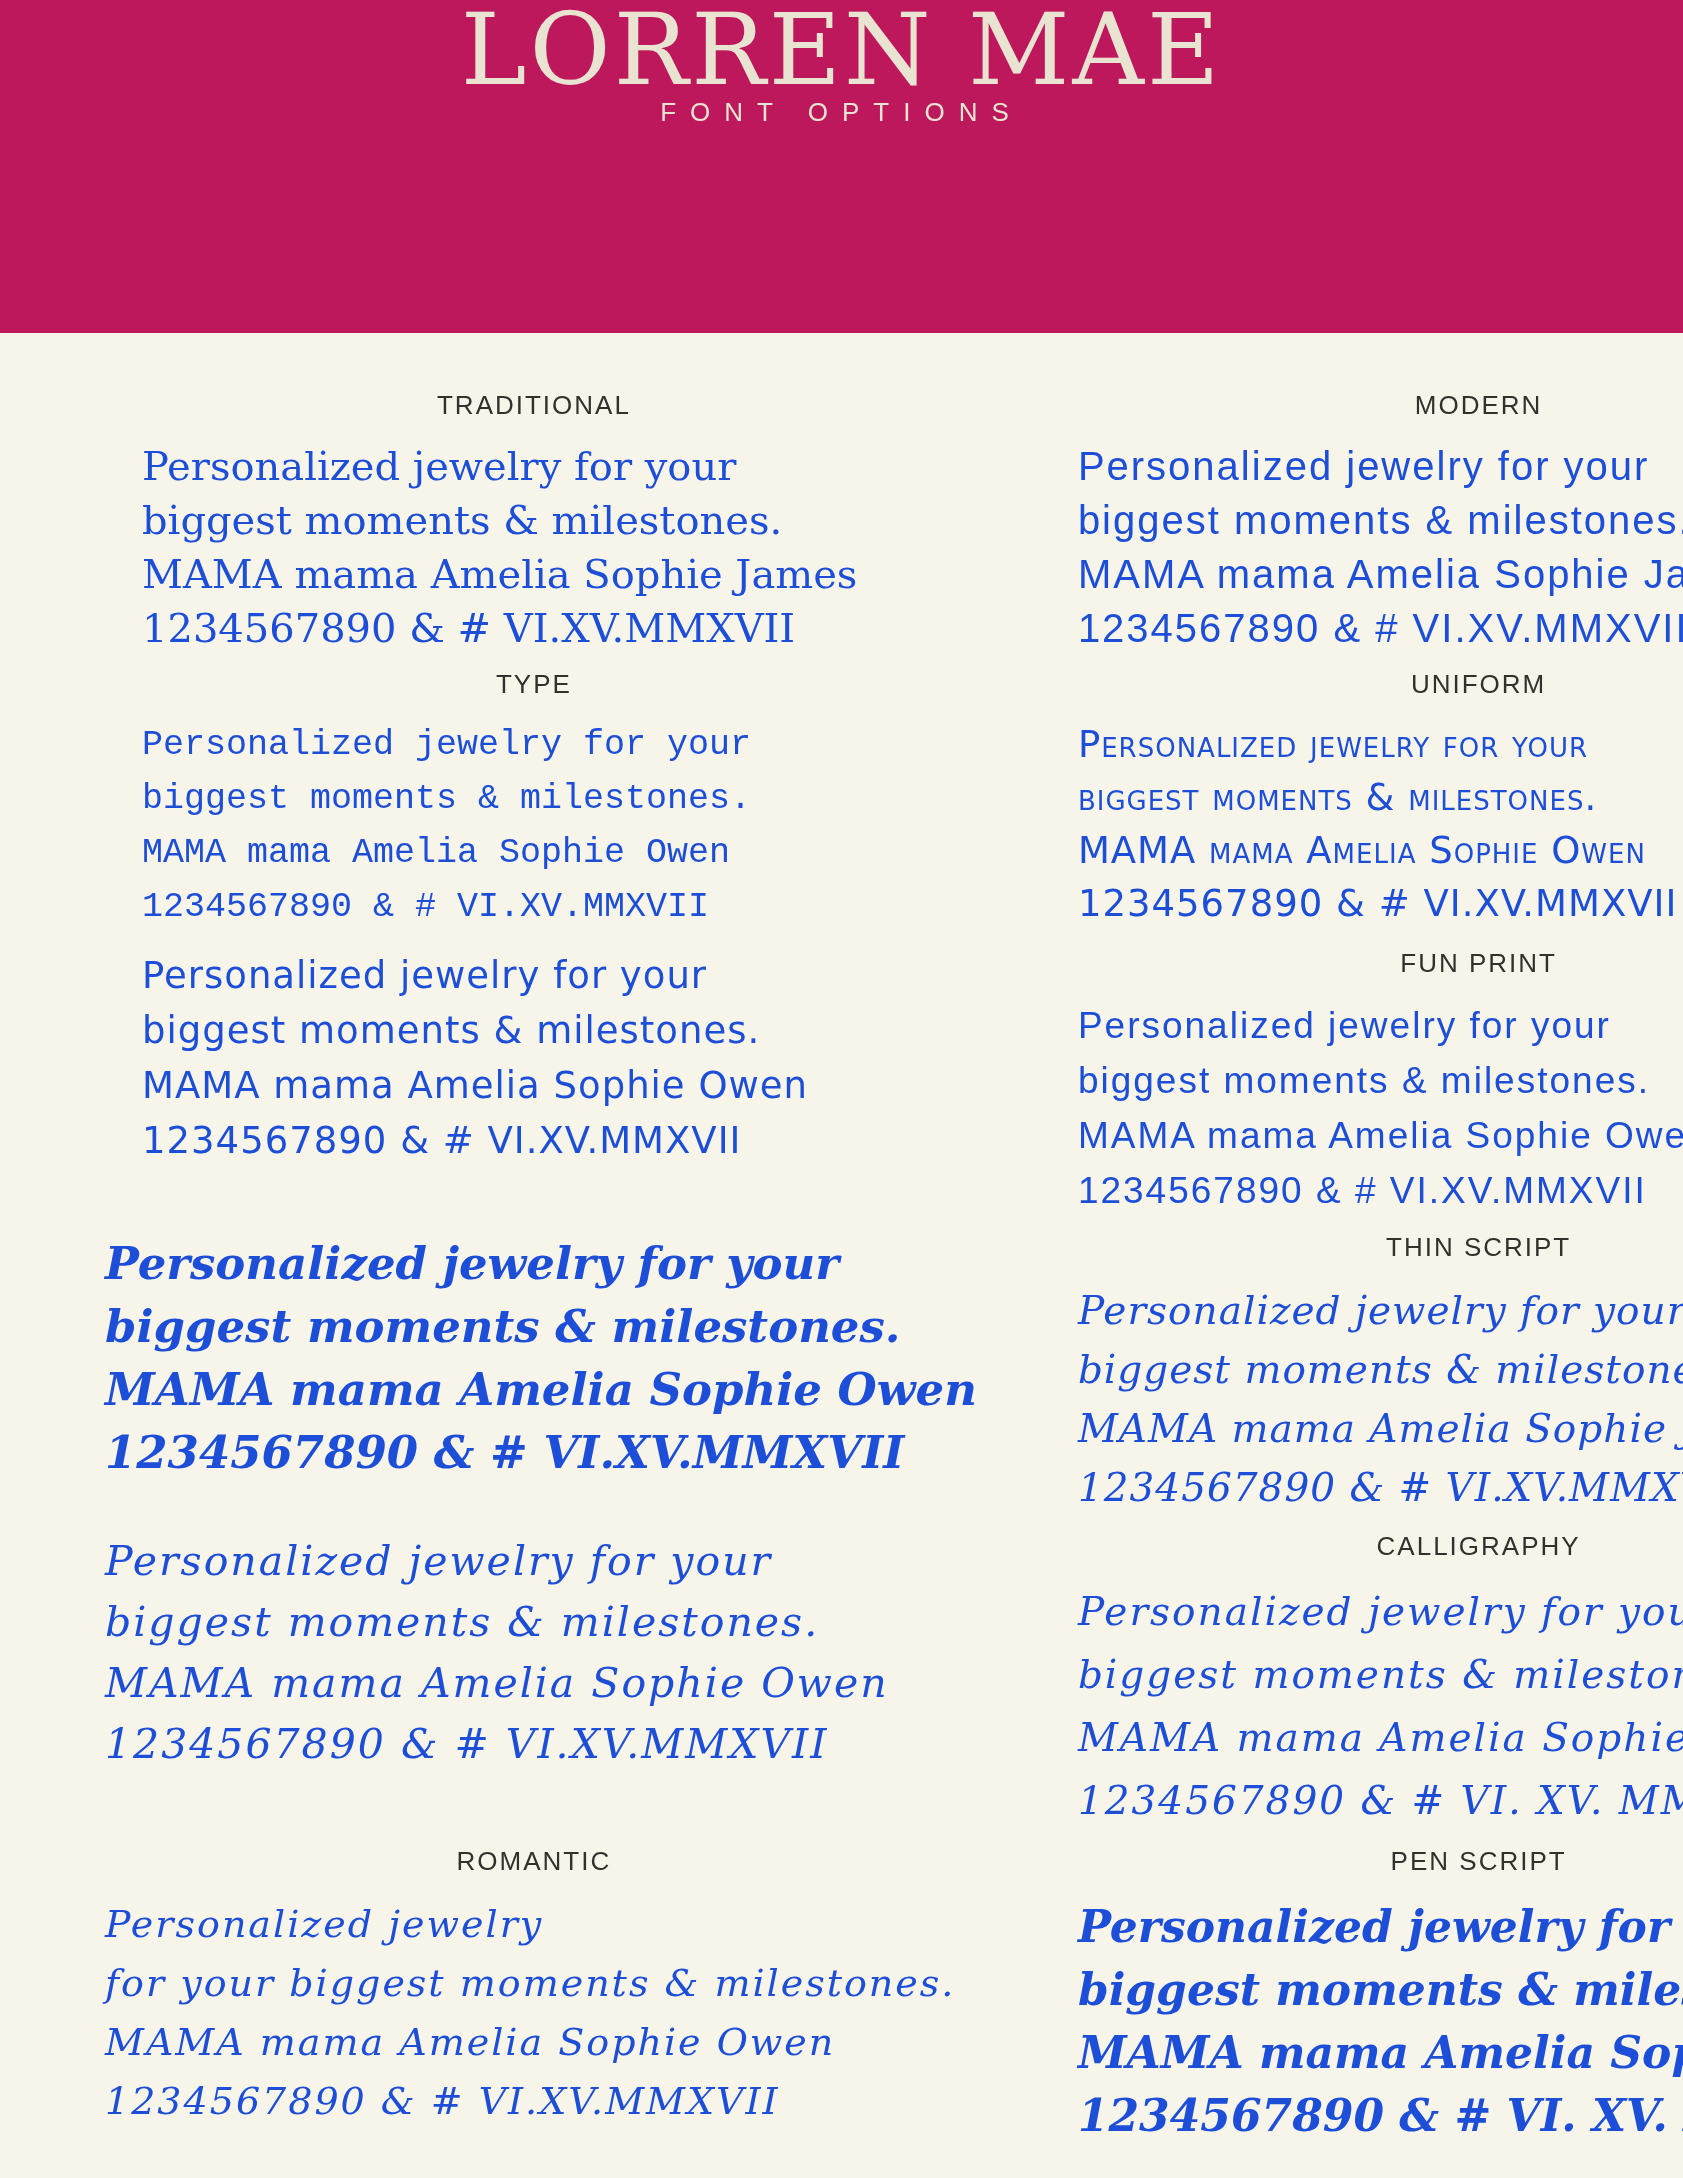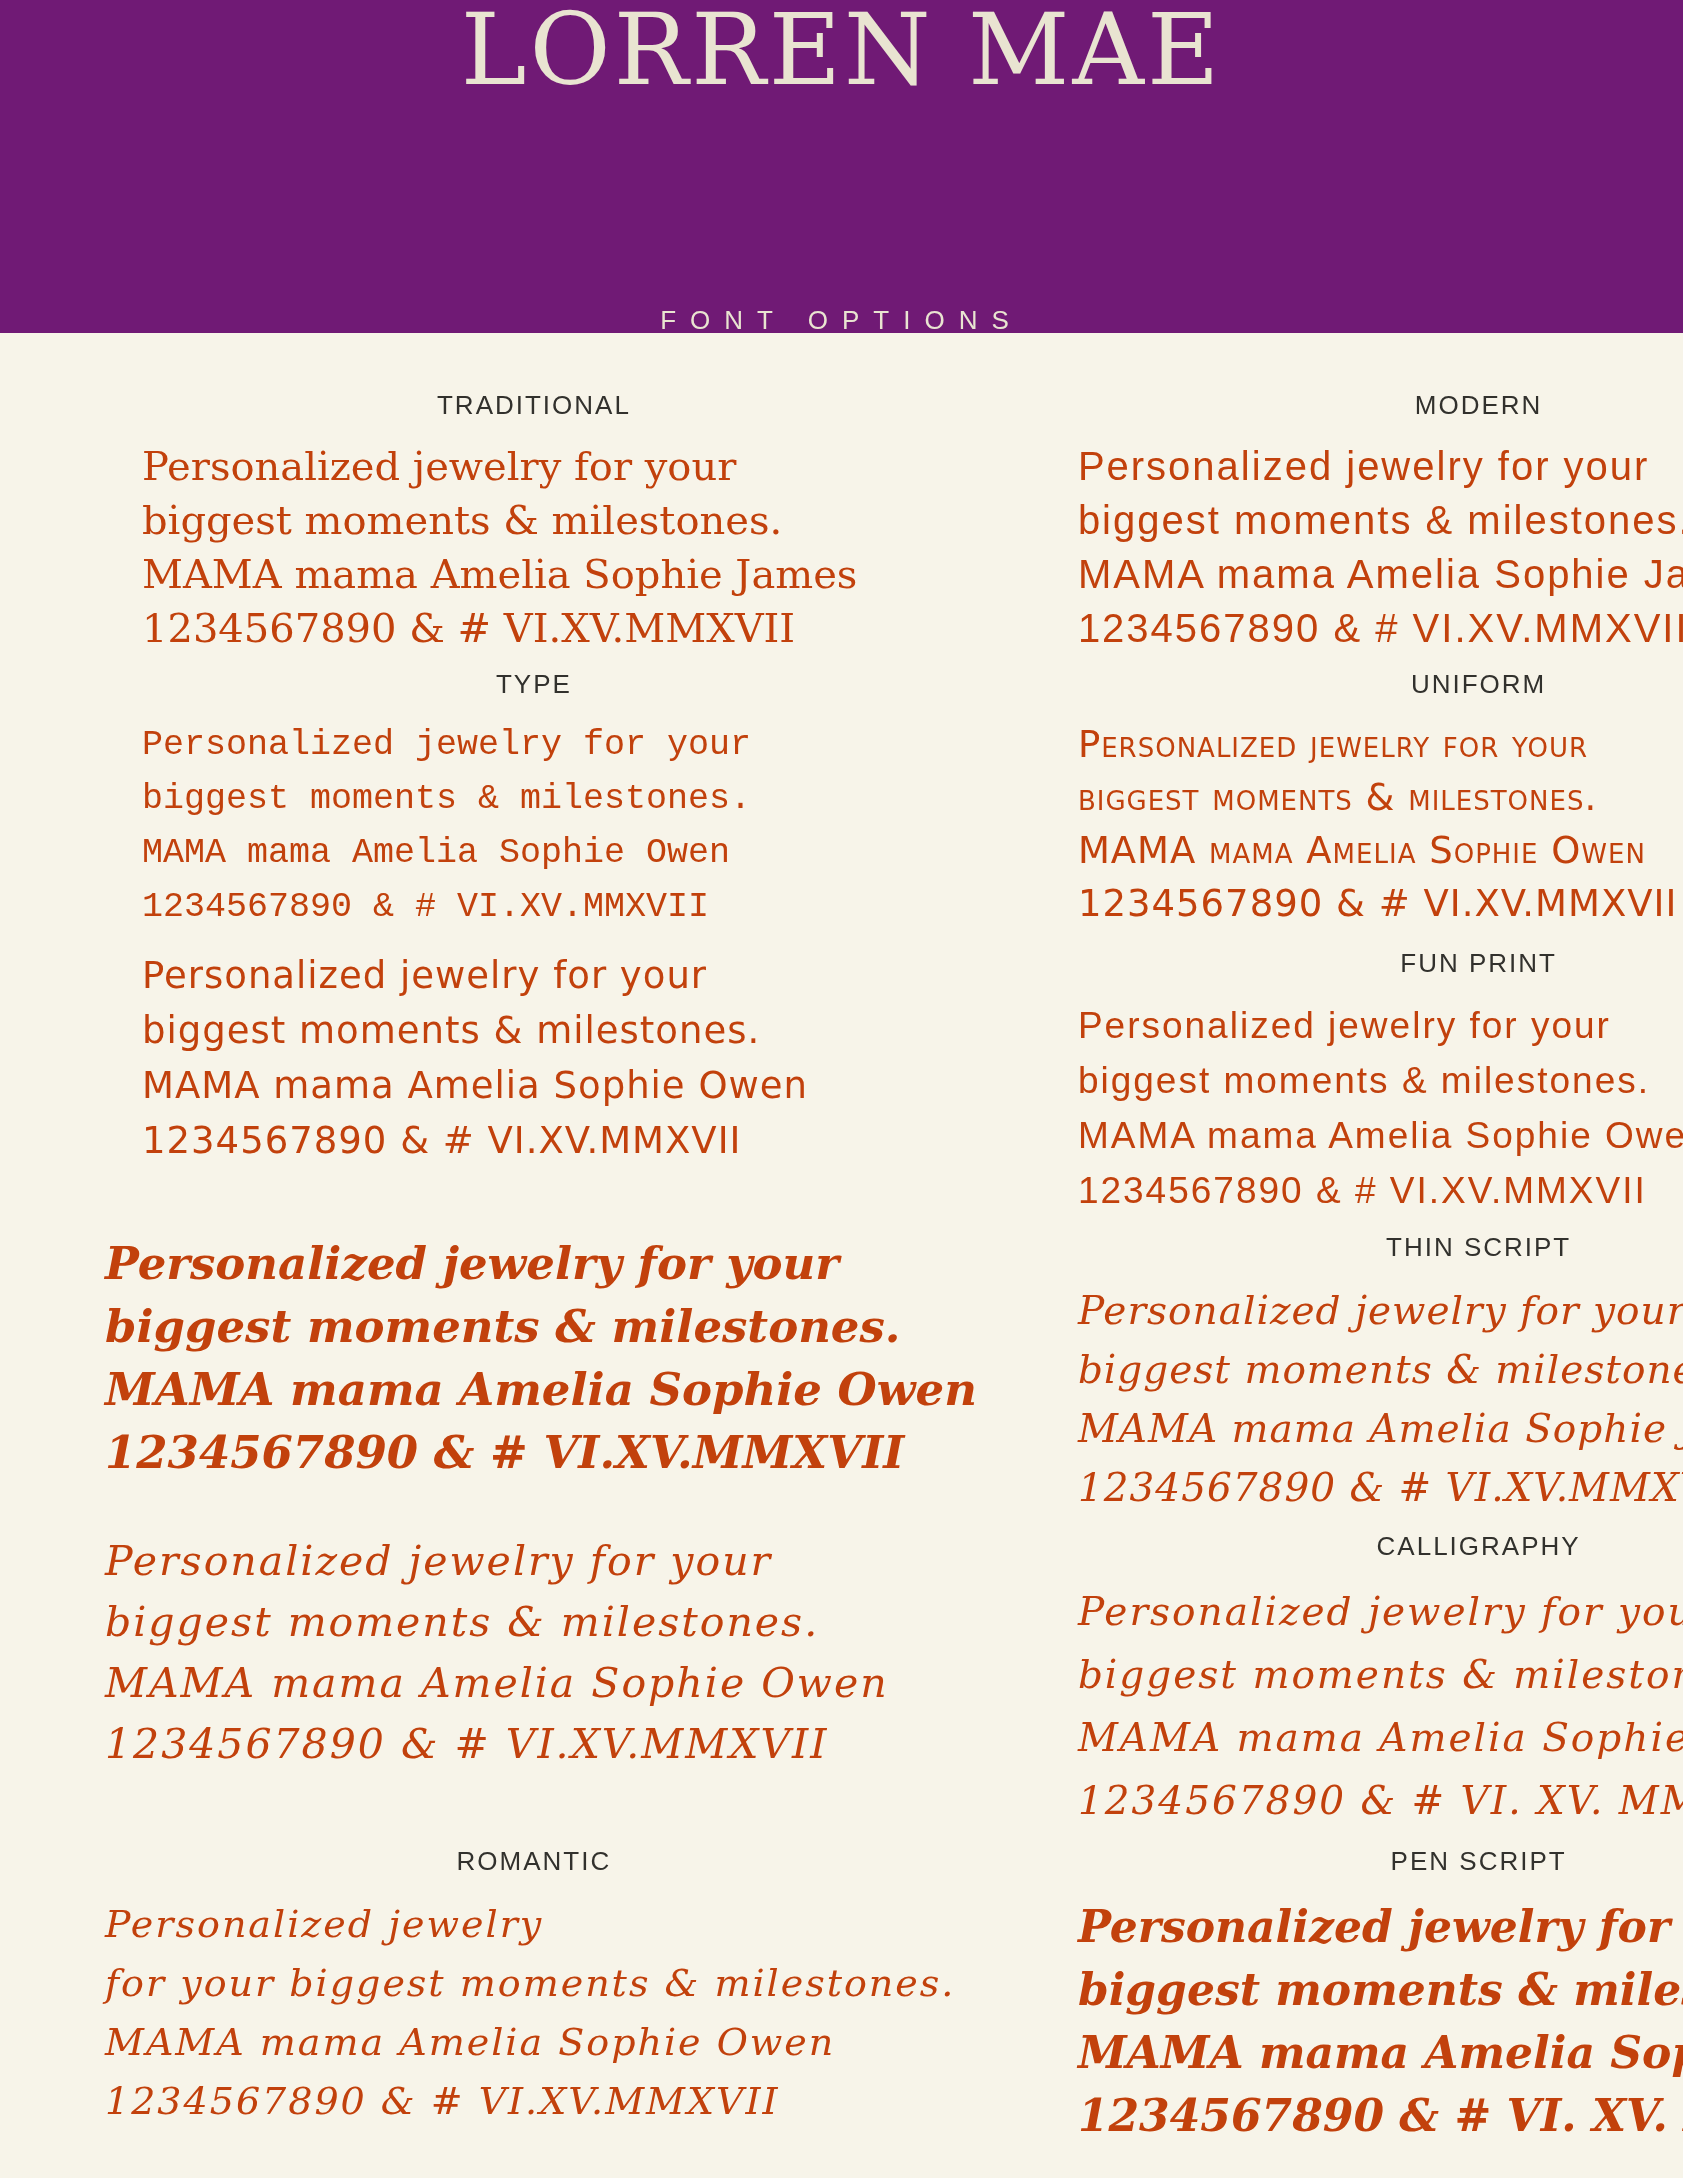--- a/index.html
+++ b/index.html
@@ -1,22 +1,22 @@
 <!DOCTYPE html>
 <html><head>
 <meta charset="utf-8">
 <style>
   * { margin:0; padding:0; box-sizing:border-box; }
   html,body { width:1683px; height:2178px; }
   body { background:#f7f4e9; overflow:hidden; }
 
   
   .band {
-    height:333px; background:#701a75;
-    display:flex; flex-direction:column; align-items:center; justify-content:space-between;
+    height:333px; background:#be185d;
+    display:flex; flex-direction:column; align-items:center; justify-content:flex-start;
   }
   .brand {
     font-family:"DejaVu Serif", serif;
     font-size:99px; font-weight:400; letter-spacing:3px;
     color:#e9e4d1; line-height:1;
   }
   .subtitle {
     font-family:"Liberation Sans", sans-serif;
     font-size:26px; letter-spacing:14px; color:#e9e4d1; line-height:1;
   }
@@ -26,21 +26,21 @@
     padding:57px 69px 0 91px;
     display:grid; grid-template-columns:1fr 1fr;
     column-gap:50px; row-gap:14px;
   }
   .cell { }
   .label {
     font-family:"Liberation Sans", sans-serif;
     font-size:26px; letter-spacing:2px; color:#32312d;
     font-weight:400; line-height:1.2; margin-bottom:18px;text-align:center;
   }
-  .sample { color:#c2410c; margin-left:51px; }
+  .sample { color:#1d4ed8; margin-left:51px; }
   .sample.tight { margin-left:14px; }
   .ln { white-space:nowrap; }
 
   
   .f-traditional .ln { font-family:"DejaVu Serif", serif; font-size:40px; line-height:54px; }
   .f-modern .ln { font-family:"Liberation Sans", sans-serif; font-weight:300; font-size:40px; line-height:54px; letter-spacing:2px; }
   .f-type .ln { font-family:"Liberation Mono","DejaVu Sans Mono", monospace; font-size:35px; line-height:54px; }
   .f-uniform .ln { font-family:"DejaVu Sans", sans-serif; font-variant:small-caps; font-weight:500; font-size:37px; line-height:53px; letter-spacing:1px; }
   .f-kid .ln { font-family:"DejaVu Sans", sans-serif; font-size:37px; line-height:55px; letter-spacing:1px; }
   .f-fun .ln { font-family:"Liberation Sans", sans-serif; font-weight:300; font-size:37px; line-height:55px; letter-spacing:2px; }

